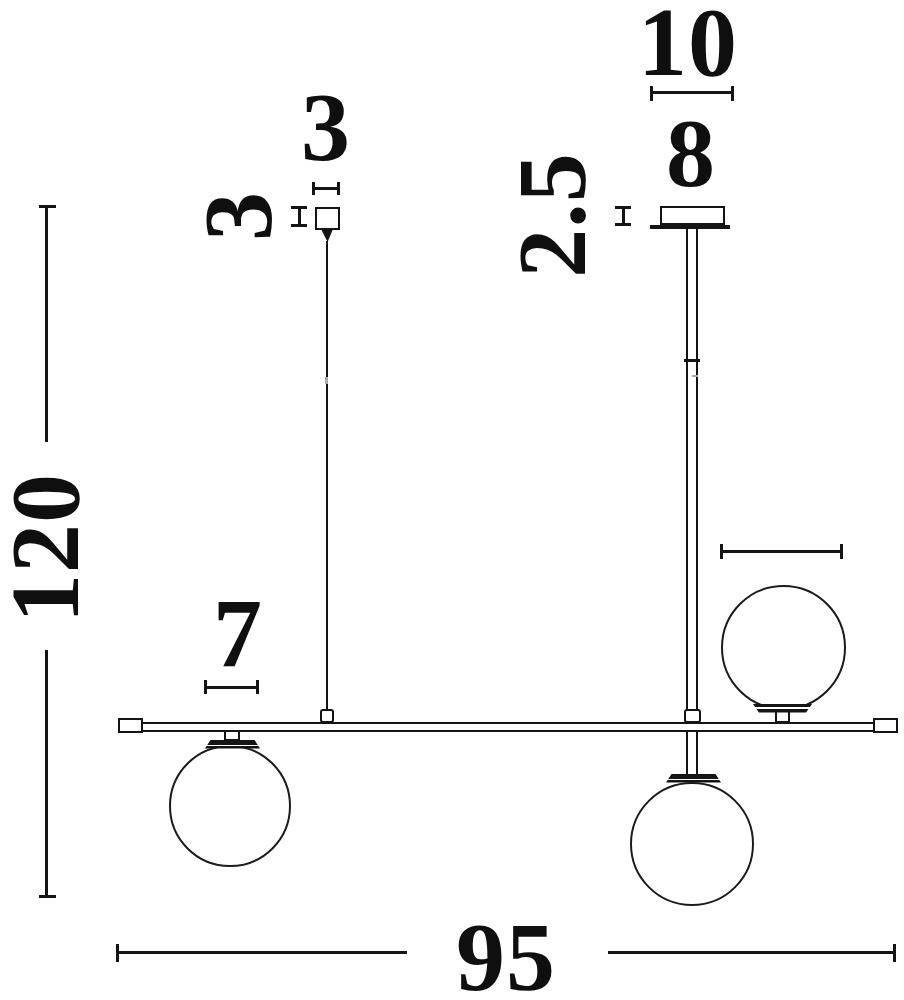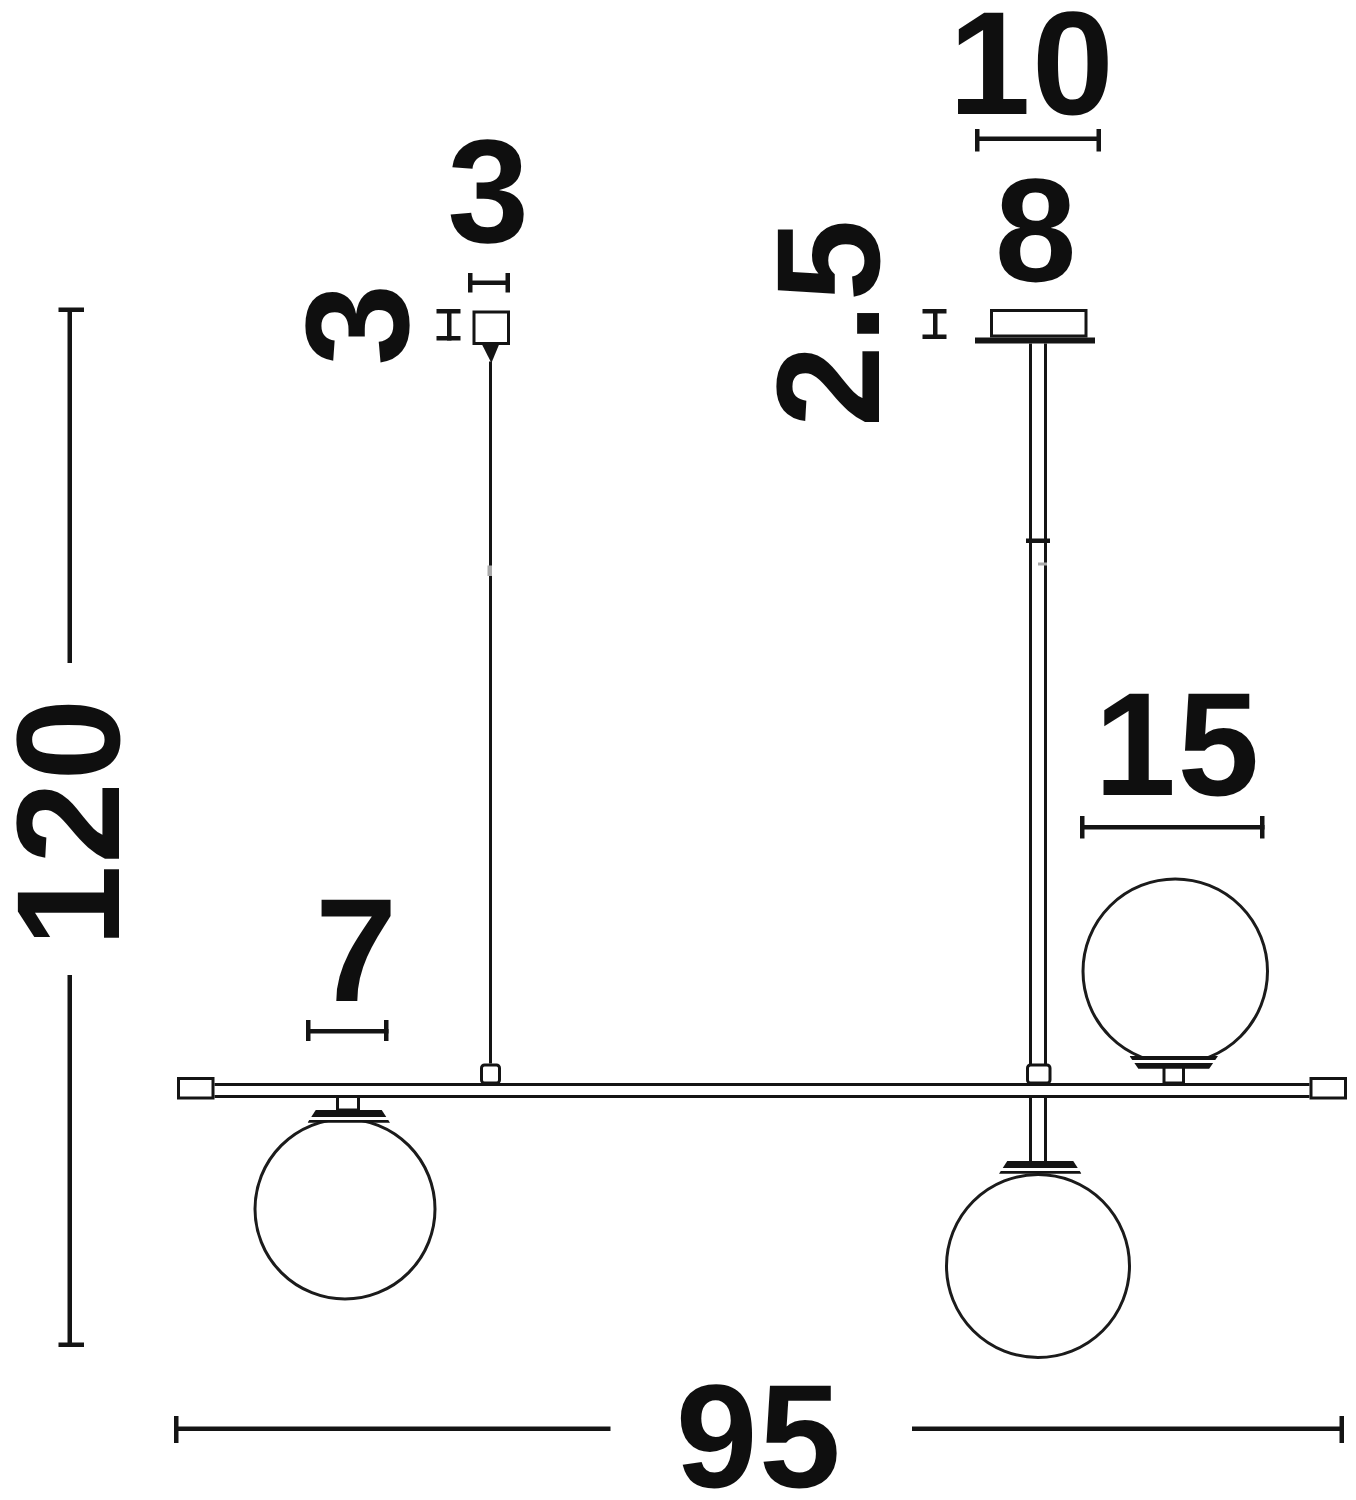--- a/index.html
+++ b/index.html
@@ -3,21 +3,21 @@
 <meta charset="utf-8">
 <style>
   :root { --ink: #141414; --bg: #ffffff; }
   html, body { margin: 0; padding: 0; background: var(--bg); }
   #canvas {
     position: relative;
     width: 904px;
     height: 1000px;
     background: var(--bg);
     overflow: hidden;
-    font-family: Liberation Sans, sans-serif;
+    font-family: Liberation Serif, serif;
   }
   
   .h { position: absolute; height: 3px; background: var(--ink); }
   .v { position: absolute; width: 3px; background: var(--ink); }
   .faint { background: #a9a9a9; }
   
   .box {
     position: absolute;
     box-sizing: border-box;
     border: 2.5px solid var(--ink);
@@ -67,21 +67,20 @@
 <body>
 
 <div id="canvas">
 
   <div class="lbl" style="left:688px; top:42px;">10</div>
   <div class="lbl" style="left:691px; top:153px;">8</div>
   <div class="lbl rot" style="left:552px; top:215px;">2.5</div>
   <div class="lbl" style="left:326px; top:127px;">3</div>
   <div class="lbl rot" style="left:238px; top:216px;">3</div>
   <div class="lbl rot" style="left:45px; top:548px;">120</div>
-  <div class="lbl" style="left:785px; top:496px;">15</div>
   <div class="lbl" style="left:238px; top:633px;">7</div>
   <div class="lbl" style="left:506px; top:957px;">95</div>
 
   <div class="h" style="left:651px; top:91px; width:83px;"></div>
   <div class="v" style="left:650px; top:86px; height:15px;"></div>
   <div class="v" style="left:731px; top:86px; height:15px;"></div>
 
   <div class="v" style="left:622px; top:208px; height:18px;"></div>
   <div class="h" style="left:615px; top:206px; width:16px;"></div>
   <div class="h" style="left:615px; top:223px; width:16px;"></div>

